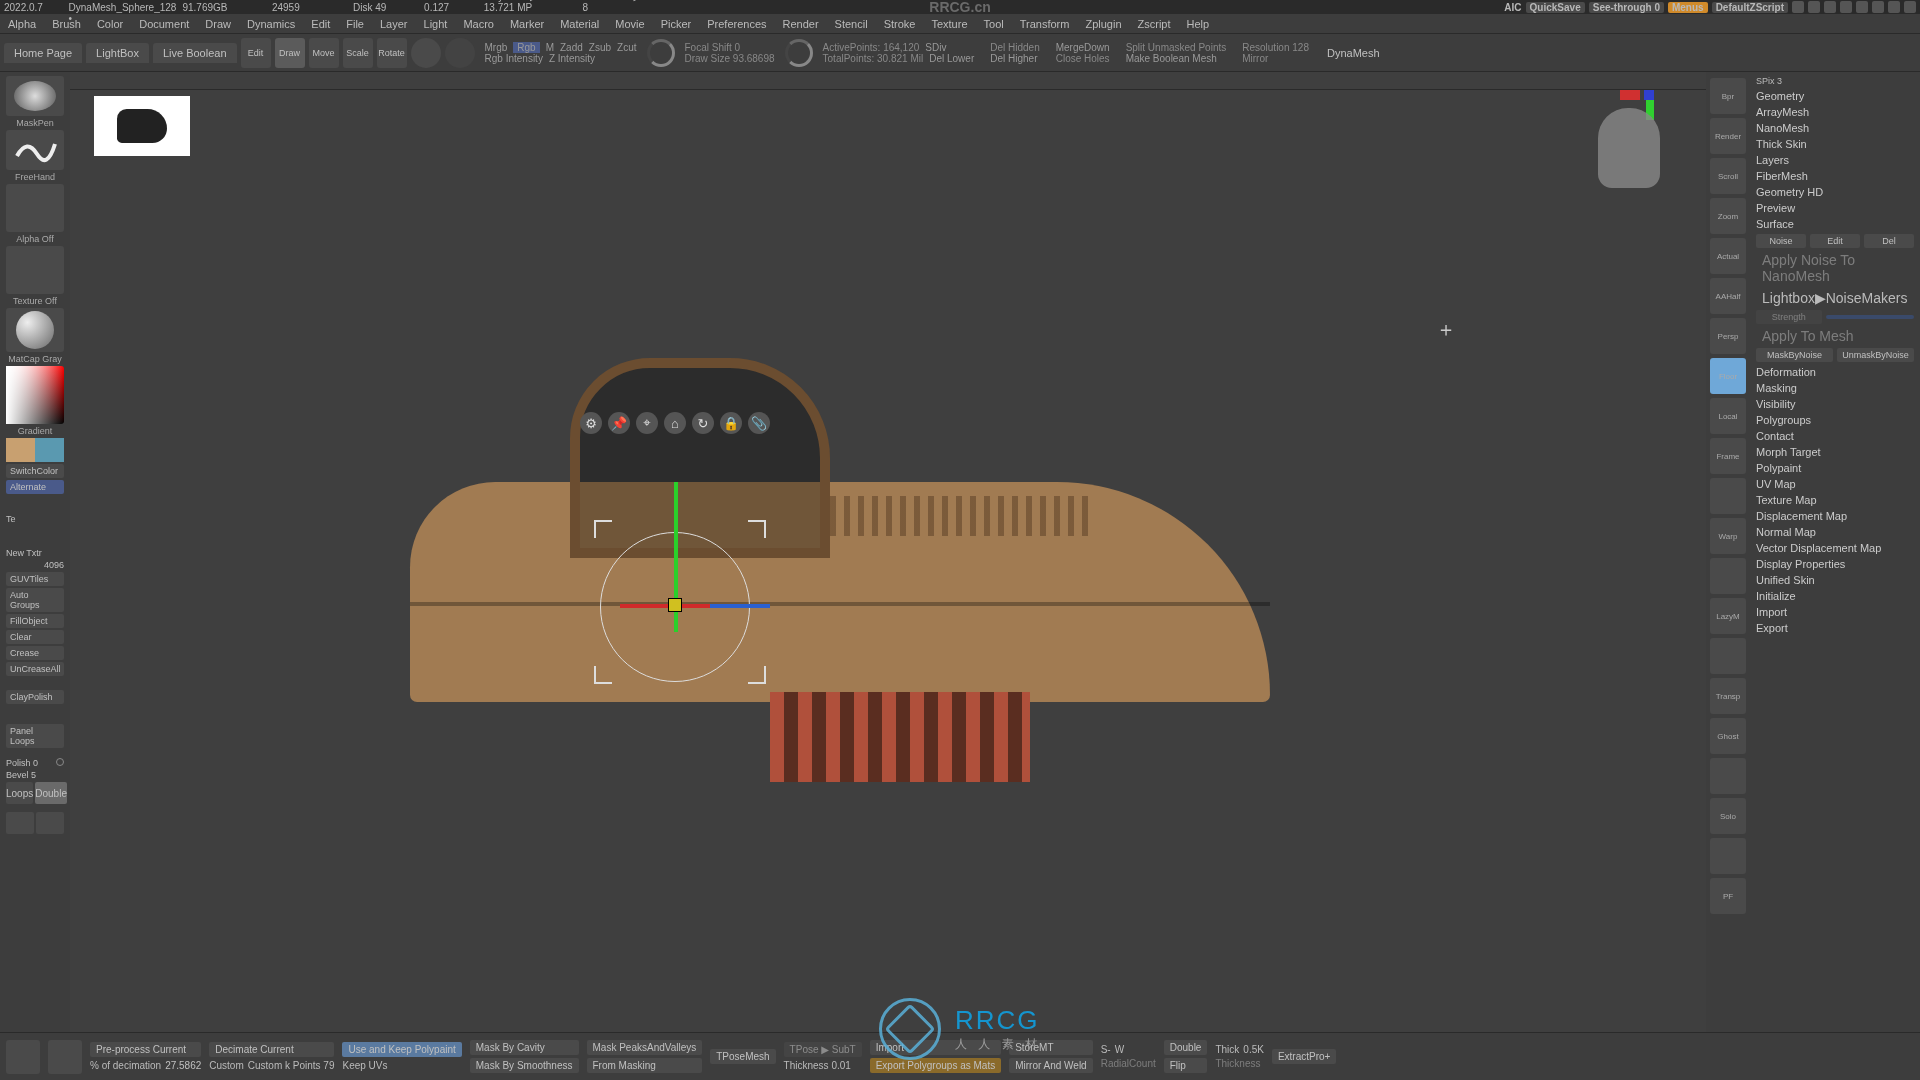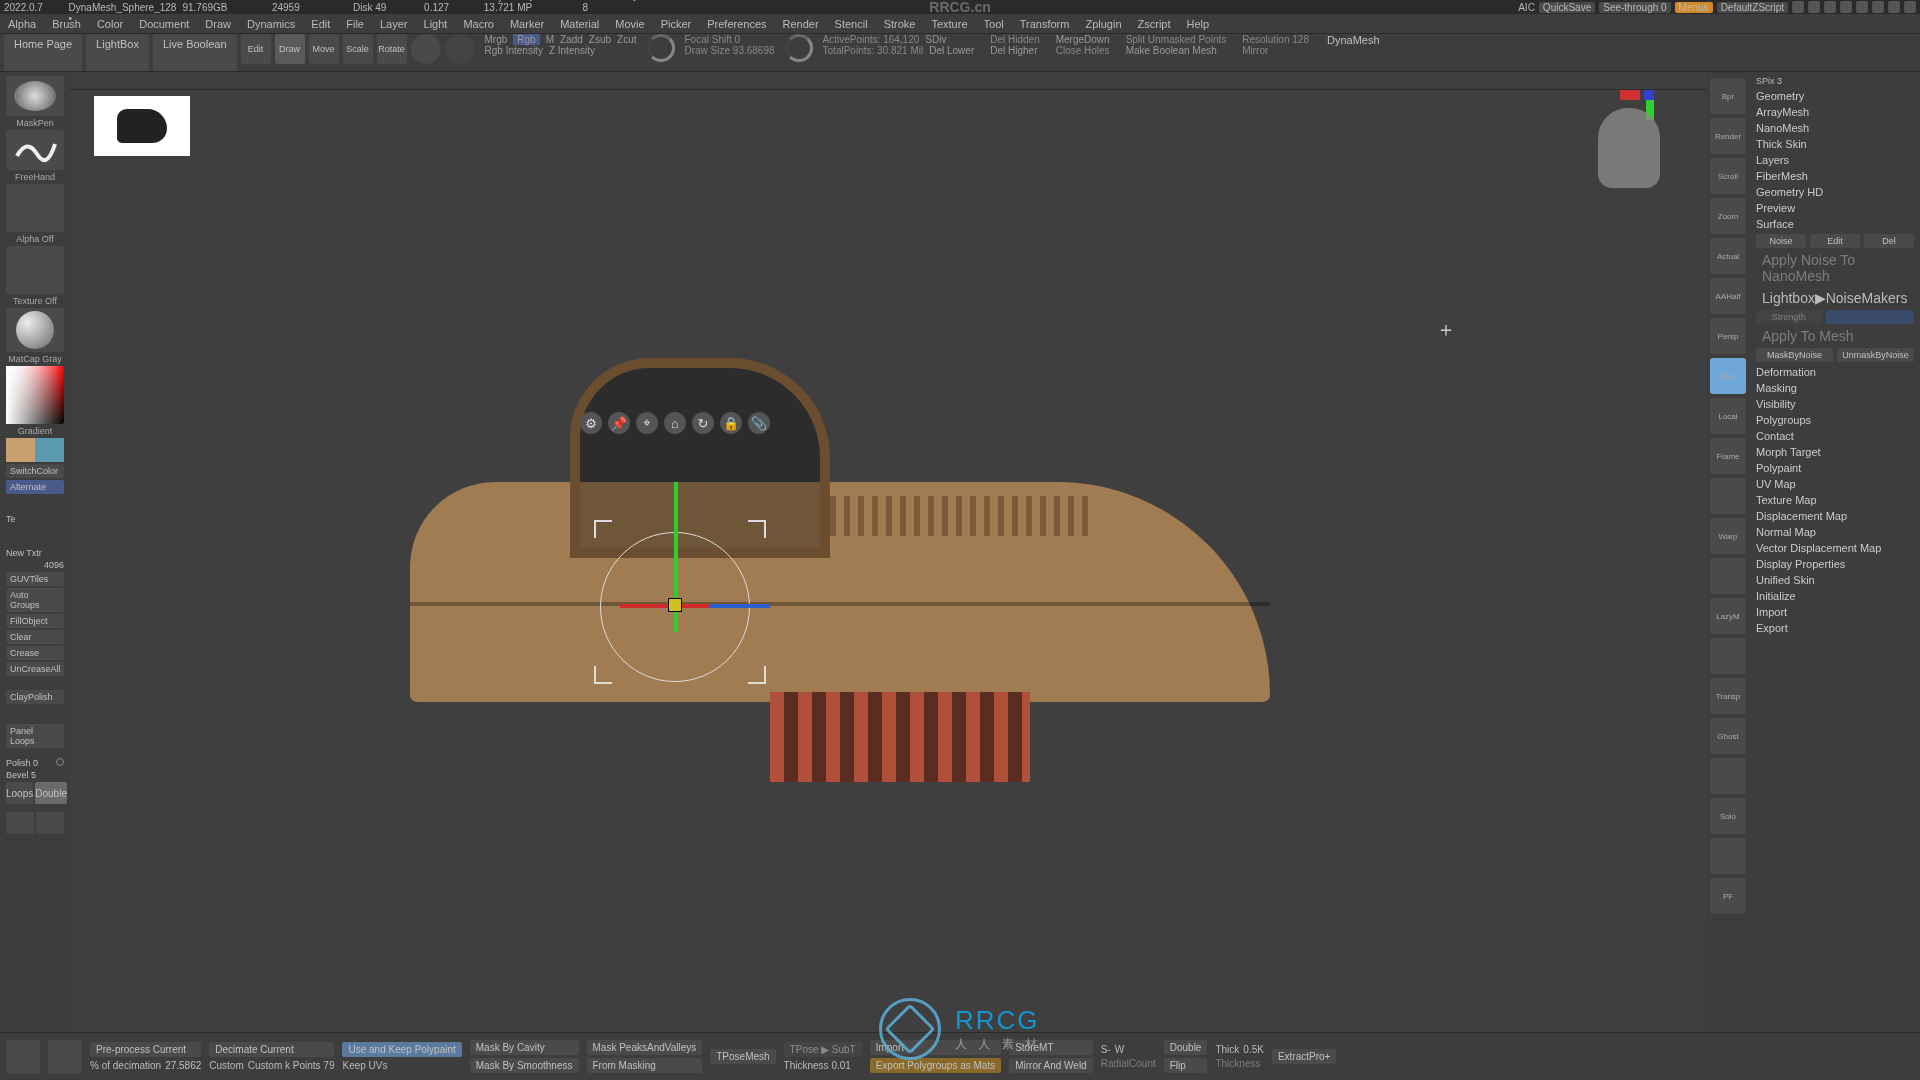--- a/index.html
+++ b/index.html
@@ -2,30 +2,30 @@
 <html><head>
 <meta charset="utf-8">
 <style>
   * { box-sizing: border-box; margin: 0; padding: 0; user-select: none; }
   html, body { width: 1920px; height: 1080px; background: #3d3d3d; color: #c0c0c0; font-family: Arial, sans-serif; font-size: 11px; overflow: hidden; }
 
   
   .titlebar { height: 14px; display: flex; align-items: center; background: #2a2a2a; font-size: 10px; color: #b8b8b8; padding: 0 4px; }
   .titlebar .left { flex: 1; display: flex; gap: 6px; }
   .titlebar .center { flex: 1; text-align: center; color: #6a6a6a; font-size: 14px; font-weight: bold; }
-  .titlebar .right { flex: 1; display: flex; gap: 4px; justify-content: flex-end; align-items: center; }
+  .titlebar .right { flex: 1; display: flex; gap: 4px; justify-content: flex-end; align-items: center; font-weight: bold; }
   .titlebar .right .btn { background: #4a4a4a; padding: 0 4px; border-radius: 2px; cursor: pointer; }
   .titlebar .right .iconbtn { width: 12px; height: 12px; background: #555; border-radius: 2px; cursor: pointer; }
 
   
   .menubar { height: 20px; display: flex; align-items: center; background: #3d3d3d; border-bottom: 1px solid #2a2a2a; }
   .menubar .item { padding: 0 8px; font-size: 11px; color: #bbb; cursor: pointer; }
 
   
-  .shelf { height: 38px; background: #3d3d3d; border-bottom: 1px solid #2a2a2a; display: flex; padding: 0 4px; gap: 4px; }
+  .shelf { height: 38px; background: #3d3d3d; border-bottom: 1px solid #2a2a2a; display: flex; align-items: center; padding: 0 4px; gap: 4px; }
   .shelf .tab { padding: 4px 10px; background: #4a4a4a; border-radius: 3px 3px 0 0; font-size: 11px; cursor: pointer; }
   .shelf .sq { width: 30px; height: 30px; background: #4a4a4a; border-radius: 3px; display: flex; align-items: center; justify-content: center; font-size: 9px; cursor: pointer; }
   .shelf .sq.active { background: #5b5b5b; }
   .shelf .block { display: flex; flex-direction: column; padding: 0 6px; color: #888; font-size: 10px; gap: 0; }
   .shelf .block .row { display: flex; gap: 6px; }
   .shelf .glab { color: #999; }
   .shelf .dial { width: 28px; height: 28px; border: 3px solid #888; border-radius: 50%; border-left-color: #444; border-top-color: #666; }
 
   
   .main { display: flex; height: calc(100% - 14px - 20px - 38px - 48px); }
@@ -73,21 +73,21 @@
 
   .canvas .cross { position: absolute; top: 244px; right: 250px; width: 20px; height: 20px; color: #ccc; font-size: 20px; }
 
   .midcol { width: 44px; background: #3d3d3d; display: flex; flex-direction: column; gap: 4px; padding: 6px 4px; }
   .midcol .slot { width: 36px; height: 36px; background: #4a4a4a; border-radius: 3px; display:flex; align-items:center; justify-content:center; font-size: 8px; text-align:center; color:#aaa; cursor: pointer; }
   .midcol .slot.active { background: #6fa8d8; }
 
   .rightpanel { width: 170px; background: #3d3d3d; display: flex; flex-direction: column; padding: 4px 6px; font-size: 11px; gap: 2px; }
   .rightpanel .hdr { font-size: 11px; color: #ccc; padding: 2px 0; cursor: pointer; }
   .rightpanel .sub { font-size: 14px; color: #bbb; padding: 2px 0 2px 6px; cursor: pointer; }
-  .rightpanel .row { display: flex; gap: 4px; }
+  .rightpanel .row { display: flex; gap: 4px; align-items: center; }
   .rightpanel .row .btn { flex: 1; background: #4a4a4a; padding: 2px 4px; font-size: 9px; text-align: center; border-radius: 2px; cursor: pointer; }
   .rightpanel .spix { display:flex; align-items:center; gap:4px; font-size:9px; color:#bbb; }
 
   
   .bottom { height: 48px; background: #3d3d3d; border-top: 1px solid #2a2a2a; display: flex; align-items: center; gap: 8px; padding: 0 6px; font-size: 10px; }
   .bottom .col { display: flex; flex-direction: column; gap: 3px; }
   .bottom .btn { background: #4a4a4a; padding: 2px 6px; border-radius: 2px; cursor: pointer; }
   .bottom .btn.hi { background: #5a7aa0; }
   .bottom .btn.or { background: #8a6a2a; }
   .bottom .sq { width: 34px; height: 34px; background: #4a4a4a; border-radius: 3px; cursor: pointer; }

